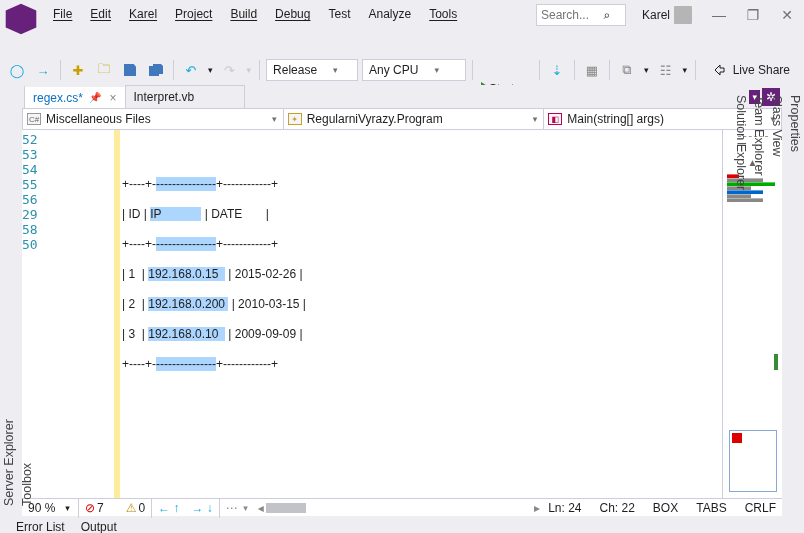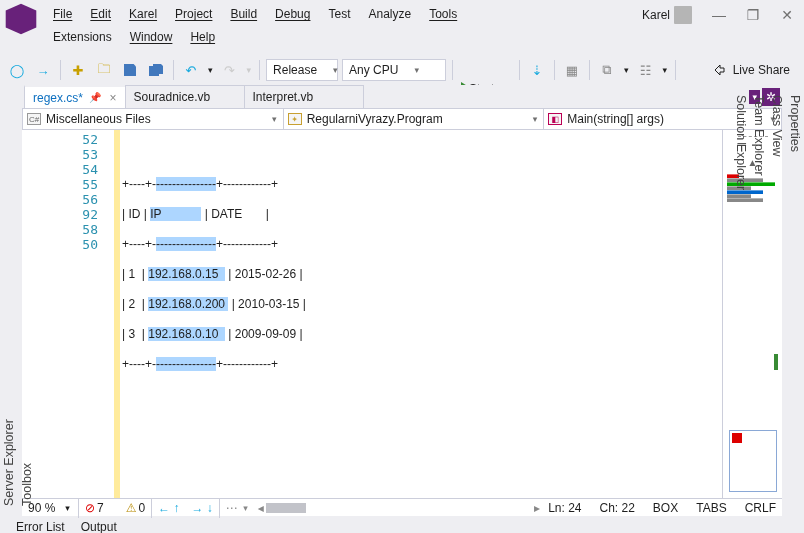--- a/index.html
+++ b/index.html
@@ -38,21 +38,21 @@
 .tab .pin { margin-left: 6px; color: #888; font-size: 10px; }
 .tabstrip-r { margin-left: auto; display: flex; align-items: center; padding-right: 2px; gap: 2px; }
 .gear { width:18px; height:18px; display:flex; align-items:center; justify-content:center; color:#fff; background:#68217a; }
 .navbar { display: flex; height: 22px; background: #fff; border: 1px solid #cccedb; }
 .navcell { display: flex; align-items: center; flex: 1; padding: 0 4px; border-right: 1px solid #cccedb; }
 .navcell:last-child { border-right: 0; }
 .navico { width: 14px; height: 12px; border: 1px solid #999; margin-right: 5px; font-size: 8px; display: flex; align-items: center; justify-content: center; background: #f5f5f5; color: #666; }
 .navico.y { border-color: #c8a030; color: #c8a030; }
 .navcell .car { margin-left: auto; color: #717171; }
 .edwrap { flex: 1; display: flex; background: #fff; }
-.gutter { width: 92px; background: #fff; border-right: 0; text-align: right; padding-right: 16px; padding-top: 2px; }
+.gutter { width: 92px; background: #fff; border-right: 0; text-align: left; padding-right: 16px; padding-top: 2px; }
 .ln { color: #2b91af; font-family: Consolas, monospace; font-size: 13px; line-height: 15px; height: 15px; }
 .margin { width: 6px; background: #ffeb9c; margin-right: 2px; }
 .codepane { flex: 1; font-family: Consolas, monospace; font-size: 13px; line-height: 15px; padding-top: 2px; position: relative; white-space: pre; }
 .codepane .row { height: 15px; }
 .sel { background: #add6ff; }
 .minimap { width: 60px; border-left: 1px solid #cccedb; background: #fff; display: flex; flex-direction: column; align-items: center; padding: 6px 4px; }
 .mm-sep { width: 30px; border-top: 1px dashed #999; margin-bottom: 6px; }
 .mm-up { font-size: 10px; color: #666; }
 .mm-box { margin-top:auto; width: 48px; height: 62px; border: 1px solid #8aa8d6; background: #fff; position: relative; }
 .mm-hi { position:absolute; left:2px; top:2px; width:10px; height:10px; background:#d00; }
@@ -86,32 +86,31 @@
       <div class="mitem"><span class="under">File</span></div>
       <div class="mitem"><span class="under">Edit</span></div>
       <div class="mitem"><span class="under">Karel</span></div>
       <div class="mitem"><span class="under">Project</span></div>
       <div class="mitem"><span class="under">Build</span></div>
       <div class="mitem"><span class="under">Debug</span></div>
       <div class="mitem"><span>Test</span></div>
       <div class="mitem"><span>Analyze</span></div>
       <div class="mitem"><span class="under">Tools</span></div>
       <div class="spacer"></div>
+      <div class="search-box">
+        <input placeholder="Search..." style="">
+        <span class="search-ic">⌕</span>
+      </div>
       <div class="user-badge">
           <span>Karel</span>
           <div class="avatar"></div>
         </div>
       <div class="win-ctrl">—</div>
       <div class="win-ctrl">❐</div>
       <div class="win-ctrl">✕</div>
-    </div>
-    <div class="menu-line">
-      <div class="mitem"><span>Extensions</span></div>
-      <div class="mitem"><span class="under">Window</span></div>
-      <div class="mitem"><span class="under">Help</span></div>
     </div>
   </div>
 </div>
 
 <div class="toolbar">
   <div class="tb-ic arrowL">◯</div>
   <div class="tb-ic arrowR">→</div>
   <div class="sep"></div>
   <div class="tb-ic" style="color:#c8a000">✚</div>
   <div class="tb-ic" style="color:#c8a000">🗀</div>
@@ -120,21 +119,21 @@
     </div>
   <div class="tb-ic">
       <div class="ic-floppy-multi"></div>
     </div>
   <div class="sep"></div>
   <div class="tb-ic" style="color:#19aade">↶</div>
     <span class="car">▾</span>
   <div class="tb-ic" style="color:#ccc">↷</div>
     <span class="car" style="color:#ccc">▾</span>
   <div class="sep"></div>
-  <div class="combo" style="width:72px">
+  <div class="combo" style="width:92px">
       <span>Release</span>
       <span class="car">▾</span>
     </div>
   <div class="combo" style="width:104px">
       <span>Any CPU</span>
       <span class="car">▾</span>
     </div>
   <div class="sep"></div>
   <div class="start">
       <div class="tri-play"></div>
@@ -164,23 +163,20 @@
     <div class="vtab">Server Explorer</div>
     <div class="vtab">Toolbox</div>
   </div>
 
   <div class="center">
     <div class="tabs">
       <div class="tab active">
           <span>regex.cs*</span>
           <span class="pin">📌</span>
           <span class="x">×</span>
-        </div>
-      <div class="tab" style="width:120px">
-          <span>Souradnice.vb</span>
         </div>
       <div class="tab" style="width:120px">
           <span>Interpret.vb</span>
         </div>
       <div class="tabstrip-r">
         <span class="car" style="color:#fff;background:#68217a;padding:2px 3px">▾</span>
         <div class="gear">✲</div>
       </div>
     </div>
 
@@ -202,21 +198,21 @@
         </div>
     </div>
 
     <div class="edwrap">
       <div class="gutter">
         <div class="ln">52</div>
           <div class="ln">53</div>
           <div class="ln">54</div>
           <div class="ln">55</div>
           <div class="ln">56</div>
-          <div class="ln">92</div>
+          <div class="ln">29</div>
           <div class="ln">58</div>
           <div class="ln">50</div>
       </div>
       <div class="margin"></div>
       <div class="codepane">
 <div class="row"></div>
 <div class="row"><span>+----+-</span><span class="sel">---------------</span><span>+------------+</span></div>
 <div class="row"><span>| ID | </span><span class="sel">IP            </span><span> | DATE       |</span></div>
 <div class="row"><span>+----+-</span><span class="sel">---------------</span><span>+------------+</span></div>
 <div class="row"><span>| 1  | </span><span class="sel">192.168.0.15  </span><span> | 2015-02-26 |</span></div>

